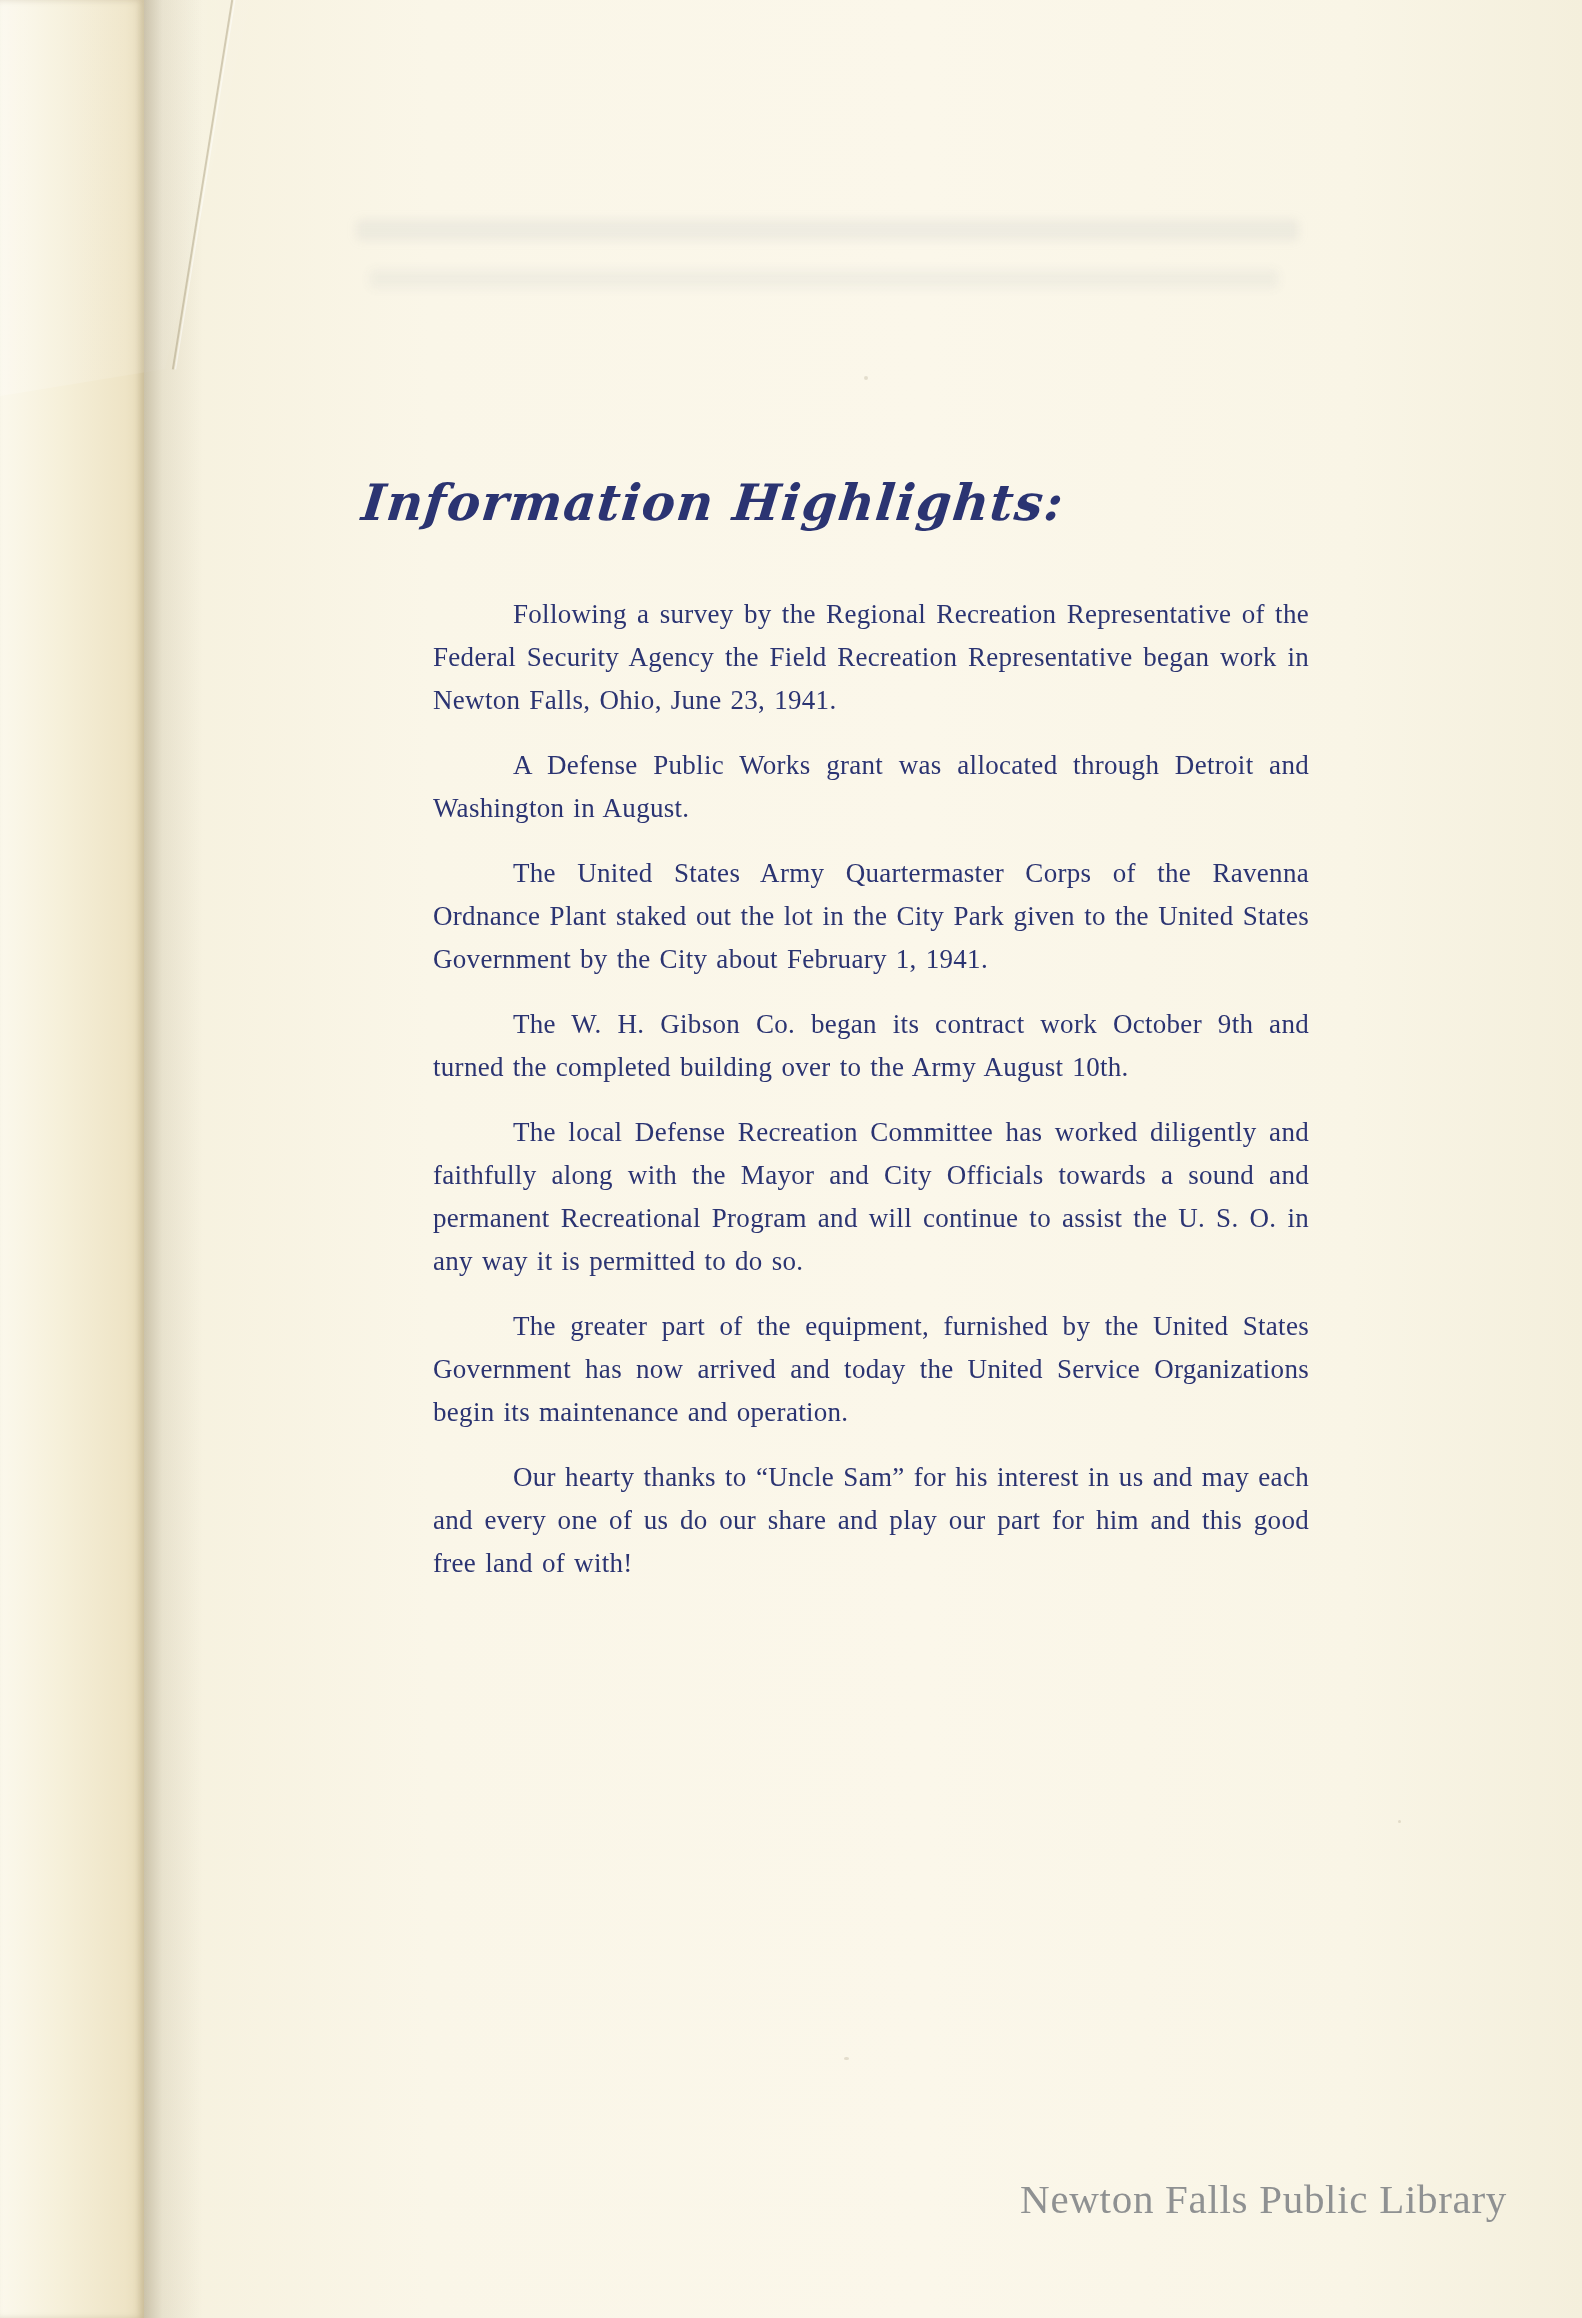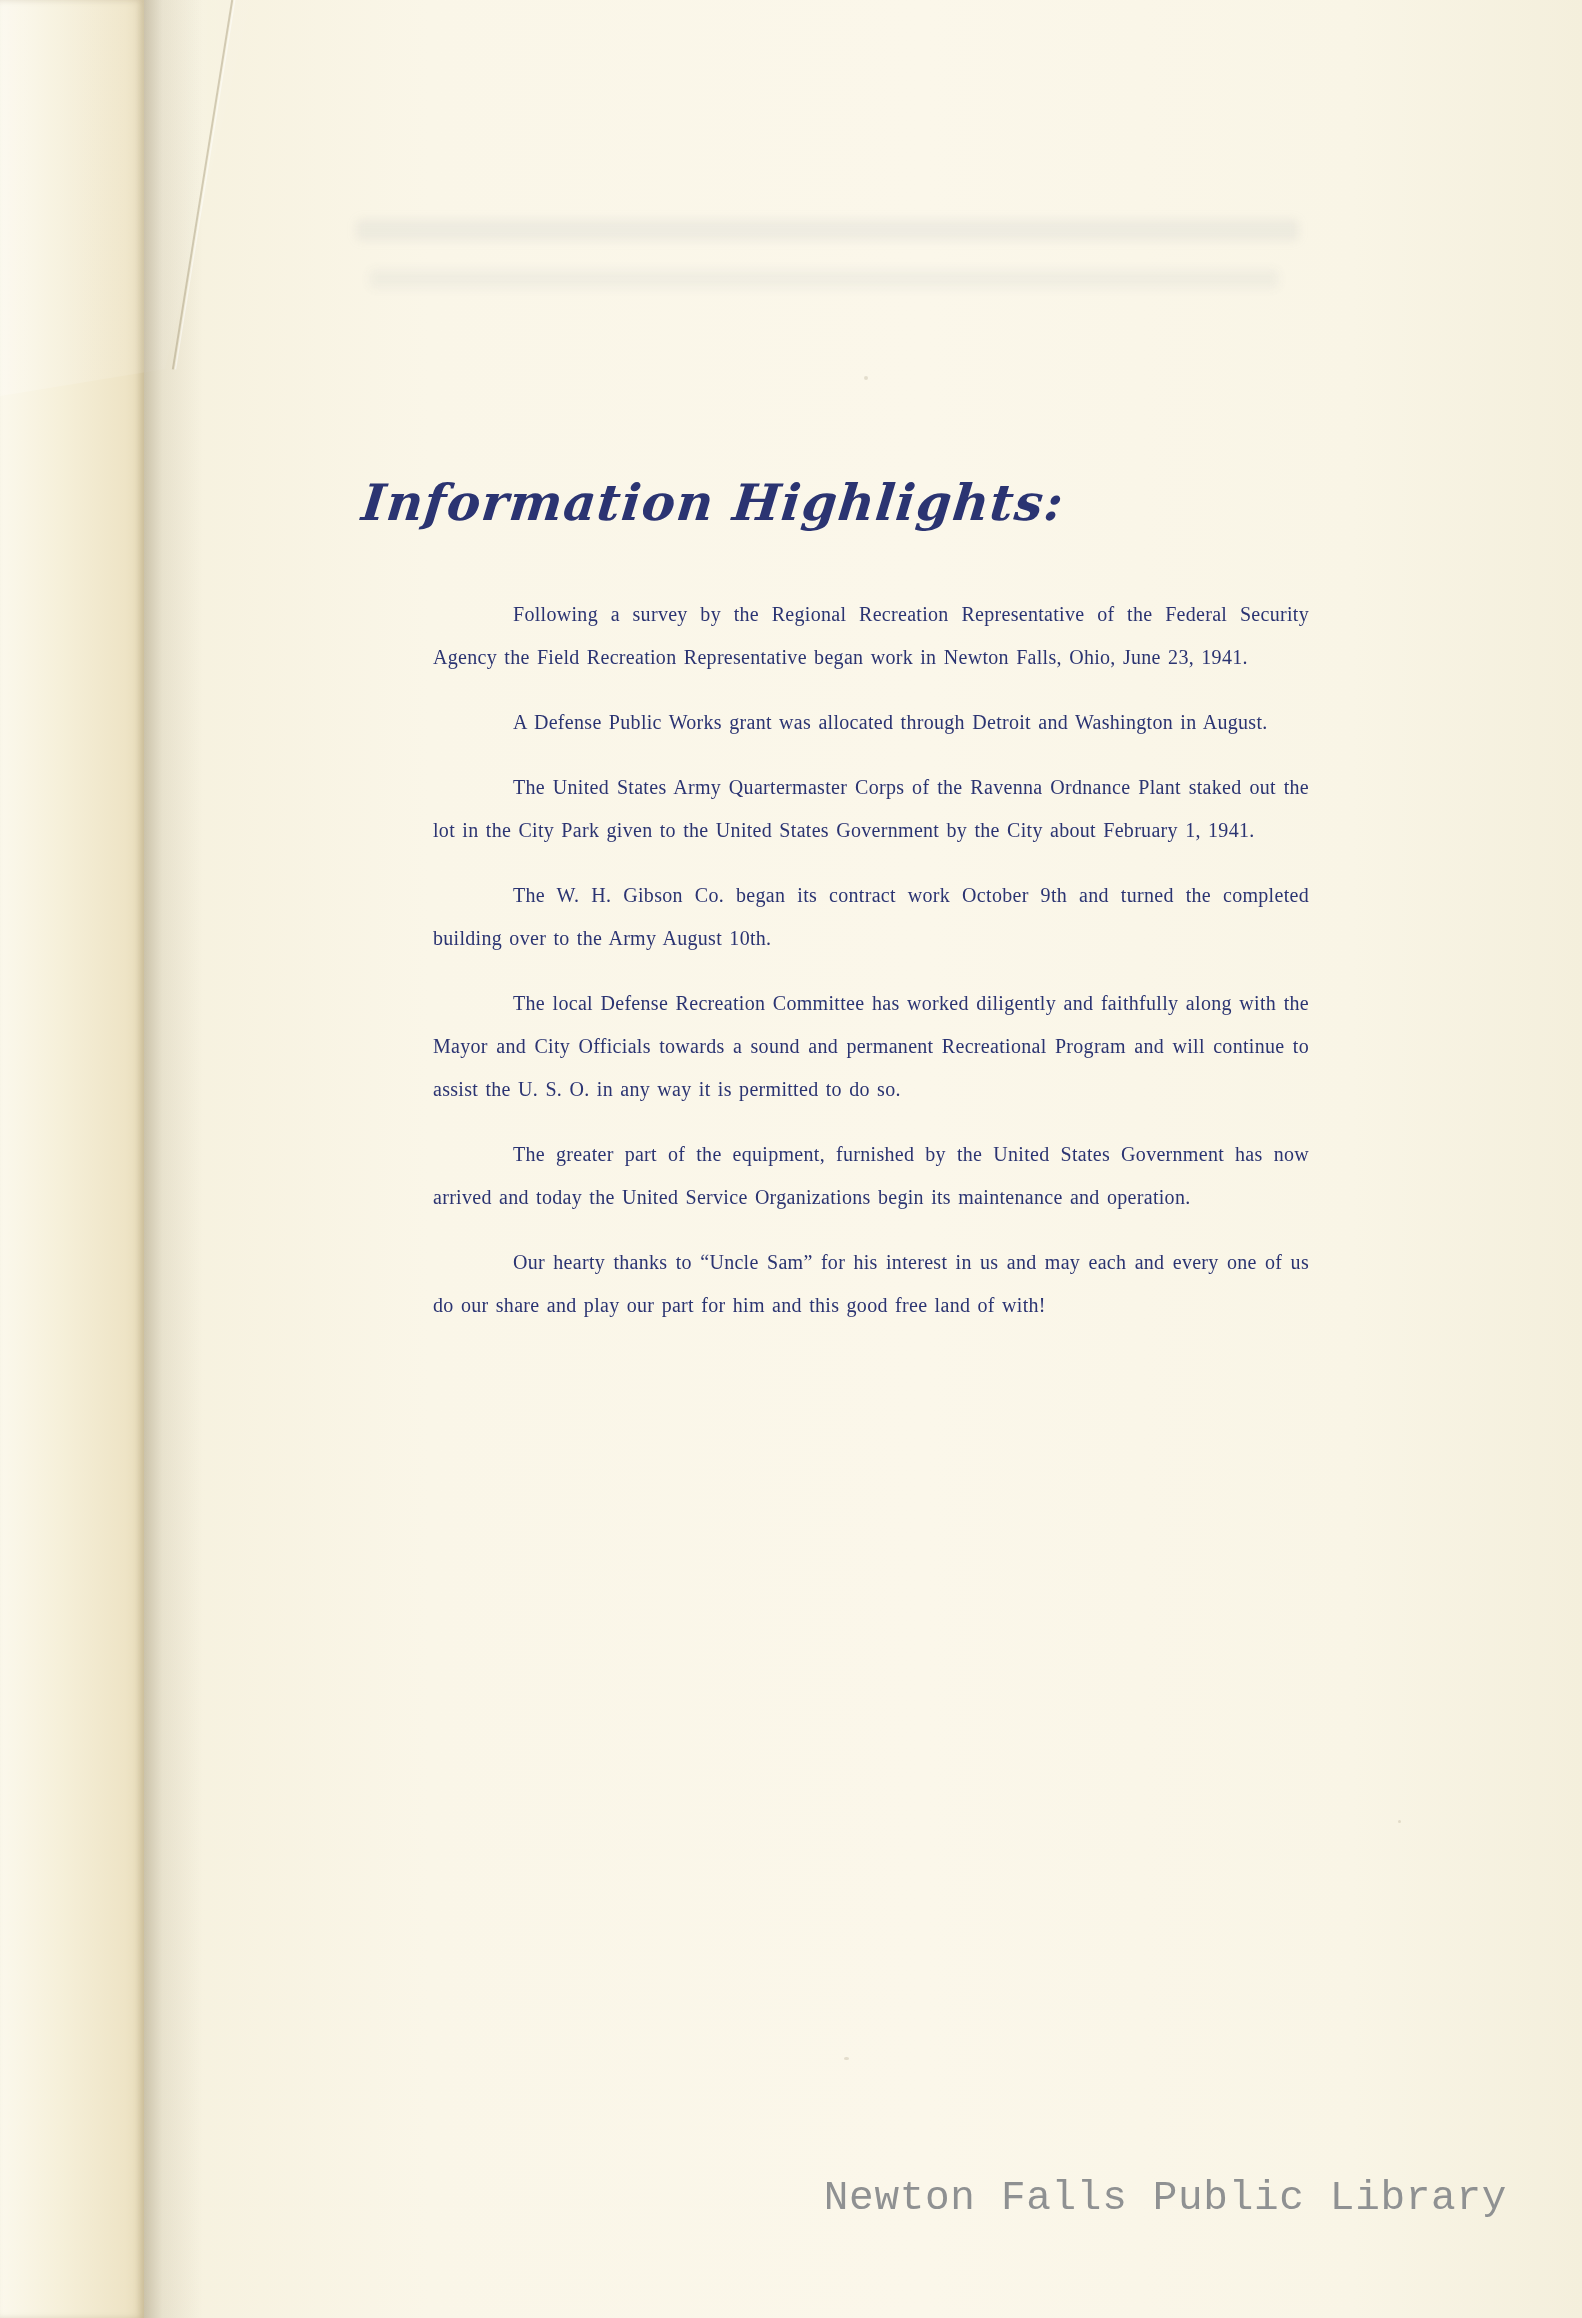--- a/index.html
+++ b/index.html
@@ -78,33 +78,33 @@
     font-style: italic;
     font-weight: 700;
     font-size: 50px;
     letter-spacing: 1.3px;
     margin: 0 0 61px -74px;
     color: var(--ink, #2b3472);
     transform: skewX(-6deg);
     transform-origin: left bottom;
   }
   .para {
-    font-size: 20px;
+    font-size: 27px;
     line-height: 43px;
     text-align: justify;
     text-indent: 80px;
     letter-spacing: 0.3px;
     word-spacing: 2px;
     margin: 0 0 22px 0;
   }
   .watermark {
     position: absolute;
     right: 76px;
     top: 2175px;
-    font-family: Liberation Mono, monospace;
+    font-family: Liberation Serif, serif;
     font-size: 41px;
     color: var(--watermark, #8f9192);
     letter-spacing: 0.7px;
   }
   
   .speck {
     position: absolute;
     border-radius: 50%;
     background: rgba(120, 105, 70, 0.18);
   }

